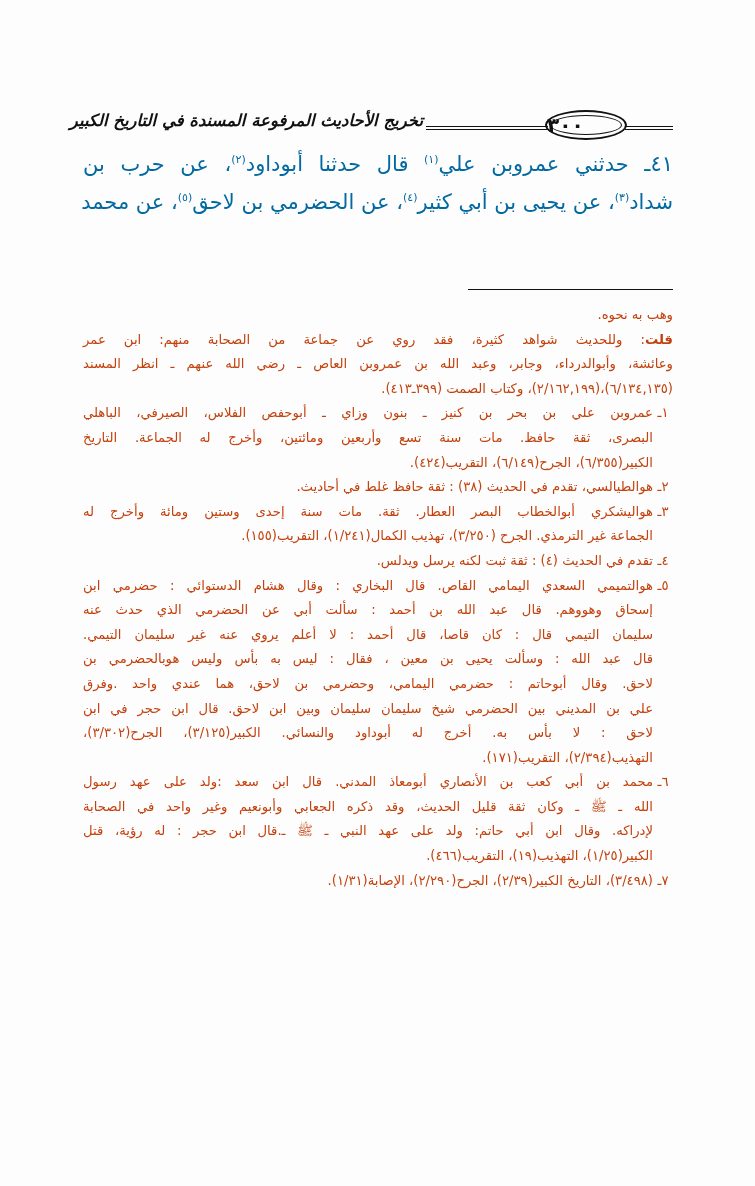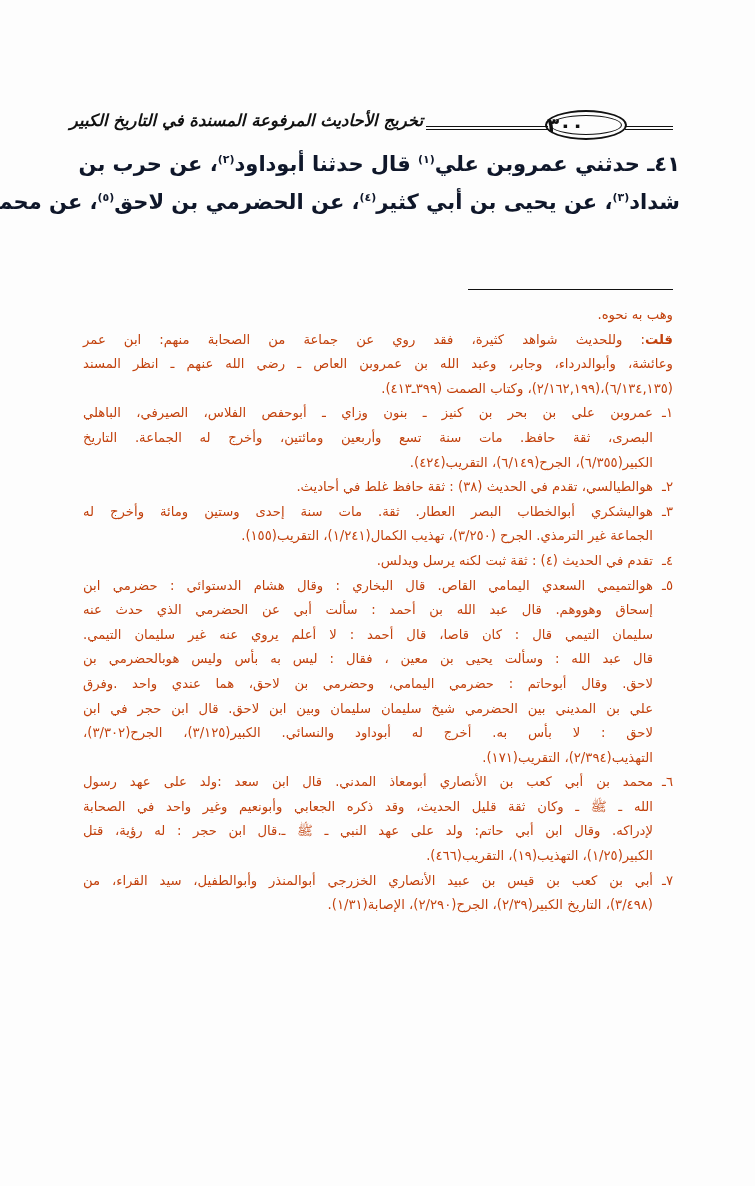--- a/index.html
+++ b/index.html
@@ -90,30 +90,29 @@
     font-weight: bold;
     font-size: 20px;
     line-height: 22px;
     direction: rtl;
   }
 
   
   .main-text {
     position: absolute;
     top: 145px;
-    left: 7px;
+    left: 0;
     width: 590px;
     font-family: "DejaVu Sans", sans-serif;
     font-size: 21px;
     line-height: 38px;
     text-align: justify;
     text-align-last: right;
     direction: rtl;
-    color: #0f172a;
-    font-weight: bold;
+    color: #0369a1;
   }
   .main-text .line {
     display: block;
     text-align: justify;
     text-align-last: justify;
     white-space: nowrap;
   }
   .main-text .line.last {
     text-align-last: right;
   }
@@ -161,21 +160,21 @@
     padding-right: 20px;
   }
   .fn-block.no-num {
     padding-right: 0;
   }
   .fn-num {
     position: absolute;
     right: 0;
     top: 0;
     width: 20px;
-    text-align: right;
+    text-align: center;
     white-space: nowrap;
   }
   .bold-lead {
     font-weight: bold;
   }
   .dots {
     letter-spacing: 1px;
   }
 </style>
 </head>
@@ -239,19 +238,18 @@
         </div>
         <div class="fn-block">
           <span class="fn-num">٦ـ</span>
           <span class="fn-line">محمد بن أبي كعب بن الأنصاري أبومعاذ المدني. قال ابن سعد :ولد على عهد رسول</span>
           <span class="fn-line">الله ـ ﷺ ـ وكان ثقة قليل الحديث، وقد ذكره الجعابي وأبونعيم وغير واحد في الصحابة</span>
           <span class="fn-line">لإدراكه. وقال ابن أبي حاتم: ولد على عهد النبي ـ ﷺ ـ.قال ابن حجر : له رؤية، قتل</span>
           <span class="fn-line end">الكبير(١/٢٥)، التهذيب(١٩)، التقريب(٤٦٦).</span>
         </div>
         <div class="fn-block">
           <span class="fn-num">٧ـ</span>
-          <span class="fn-line">أبي بن كعب بن قيس بن عبيد الأنصاري الخزرجي أبوالمنذر وأبوالطفيل، سيد القراء، من</span>
           <span class="fn-line end">(٣/٤٩٨)، التاريخ الكبير(٢/٣٩)، الجرح(٢/٢٩٠)، الإصابة(١/٣١).</span>
         </div>
       </div>
   </div>
 
 </div>
 
 </body></html>

